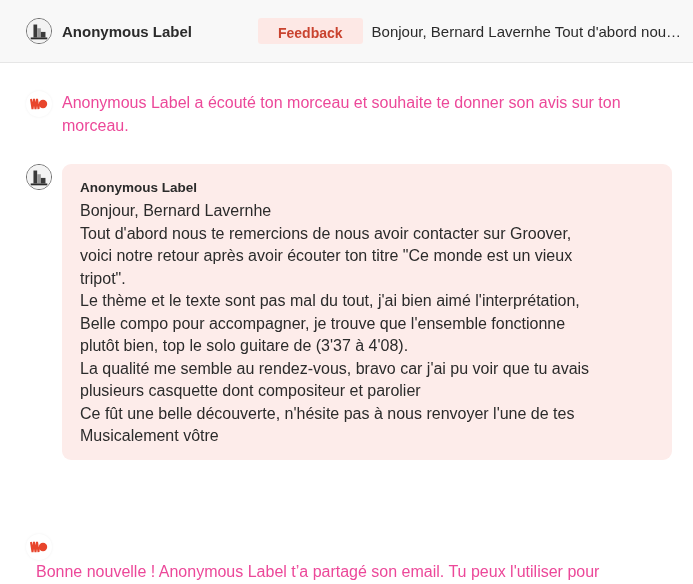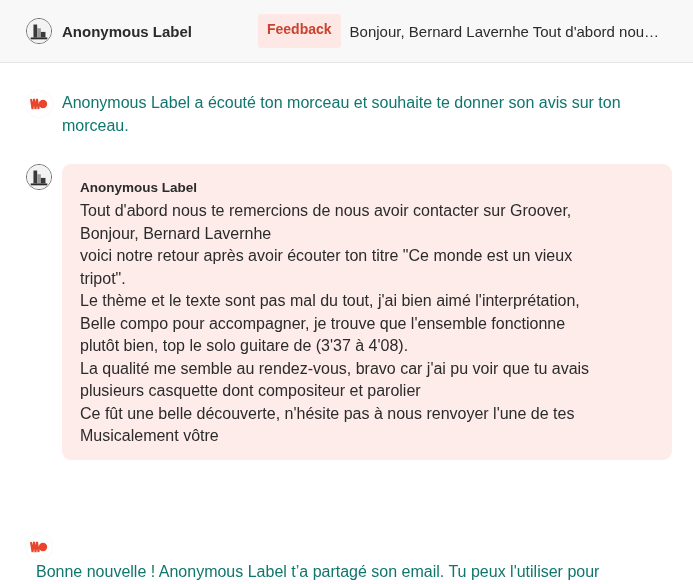--- a/index.html
+++ b/index.html
@@ -23,35 +23,35 @@
       position: relative; overflow: hidden; flex-shrink: 0;
     }
     .avatar svg { position: absolute; left: 0; top: 0; width: 100%; height: 100%; }
     .header-name {
       margin-left: 10px; font-size: 15px; font-weight: bold; color: #2b2b2b;
       width: 196px; white-space: nowrap;
     }
     .feedback-badge {
       background: #fde8e5; color: #c9432f;
       font-size: 14px; font-weight: bold;
-      height: 34px; line-height: 30px; padding: 0 9px;
+      height: 26px; line-height: 30px; padding: 0 20px;
       border-radius: 3px; white-space: nowrap;
     }
     .header-preview {
       margin-left: 9px; font-size: 15px; color: #2b2b2b;
       white-space: nowrap; overflow: hidden; text-overflow: ellipsis; width: 312px;
     }
     .row { position: absolute; left: 26px; display: flex; align-items: flex-start; }
     .sys-icon {
       width: 26px; height: 26px; border-radius: 50%; background: #ffffff;
       box-shadow: 0 0 3px rgba(0,0,0,0.06);
       display: flex; align-items: center; justify-content: center; flex-shrink: 0;
     }
     .sys-text {
-      margin-left: 10px; font-size: 16px; line-height: 23px; color: #0f766e;
+      margin-left: 10px; font-size: 16px; line-height: 23px; color: #ec4899;
       width: 615px;
     }
     .bubble {
       margin-left: 10px; width: 610px;
       background: #fdecea; border-radius: 9px;
       padding: 15px 18px 12px 18px;
     }
     .bubble-author { font-size: 13.5px; font-weight: bold; color: #2b2b2b; line-height: 18px; margin-bottom: 3px; }
     .bubble-line { font-size: 16px; line-height: 22.5px; color: #2b2b2b; white-space: nowrap; }
   </style>
@@ -88,22 +88,22 @@
     <svg viewBox="0 0 26 26">
       <rect x="0" y="0" width="26" height="26" fill="#f3f3f3"></rect>
       <rect x="7" y="6" width="4" height="14" fill="#3a3a3a"></rect>
       <rect x="11" y="10" width="4" height="10" fill="#9a9a9a"></rect>
       <rect x="15" y="14" width="5" height="6" fill="#3a3a3a"></rect>
       <rect x="4" y="20" width="18" height="2" fill="#2b2b2b"></rect>
     </svg>
   </div>
   <div class="bubble">
     <div class="bubble-author">Anonymous Label</div>
+    <div class="bubble-line">Bonjour, Bernard Lavernhe</div>
     <div class="bubble-line">Tout d'abord nous te remercions de nous avoir contacter sur Groover,</div>
-    <div class="bubble-line">Bonjour, Bernard Lavernhe</div>
     <div class="bubble-line">voici notre retour après avoir écouter ton titre "Ce monde est un vieux</div>
     <div class="bubble-line">tripot".</div>
     <div class="bubble-line">Le thème et le texte sont pas mal du tout, j'ai bien aimé l'interprétation,</div>
     <div class="bubble-line">Belle compo pour accompagner, je trouve que l'ensemble fonctionne</div>
     <div class="bubble-line">plutôt bien, top le solo guitare de (3'37 à 4'08).</div>
     <div class="bubble-line">La qualité me semble au rendez-vous, bravo car j'ai pu voir que tu avais</div>
     <div class="bubble-line">plusieurs casquette dont compositeur et parolier</div>
     <div class="bubble-line">Ce fût une belle découverte, n'hésite pas à nous renvoyer l'une de tes</div>
     <div class="bubble-line">Musicalement vôtre</div>
   </div>

